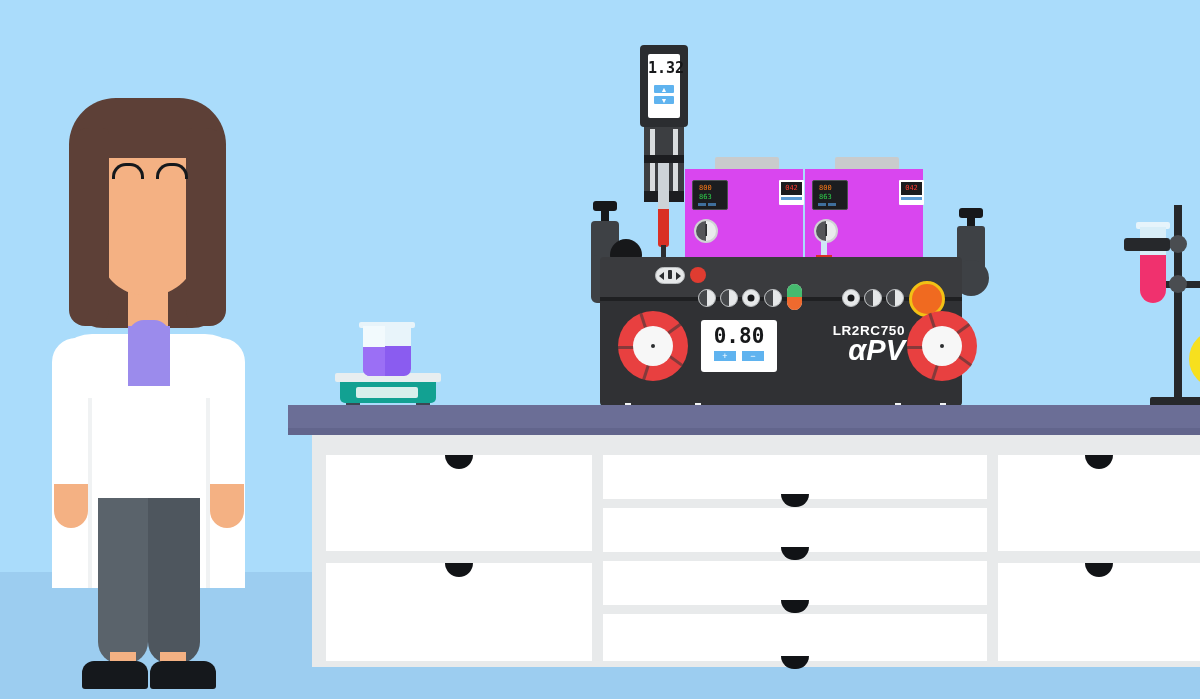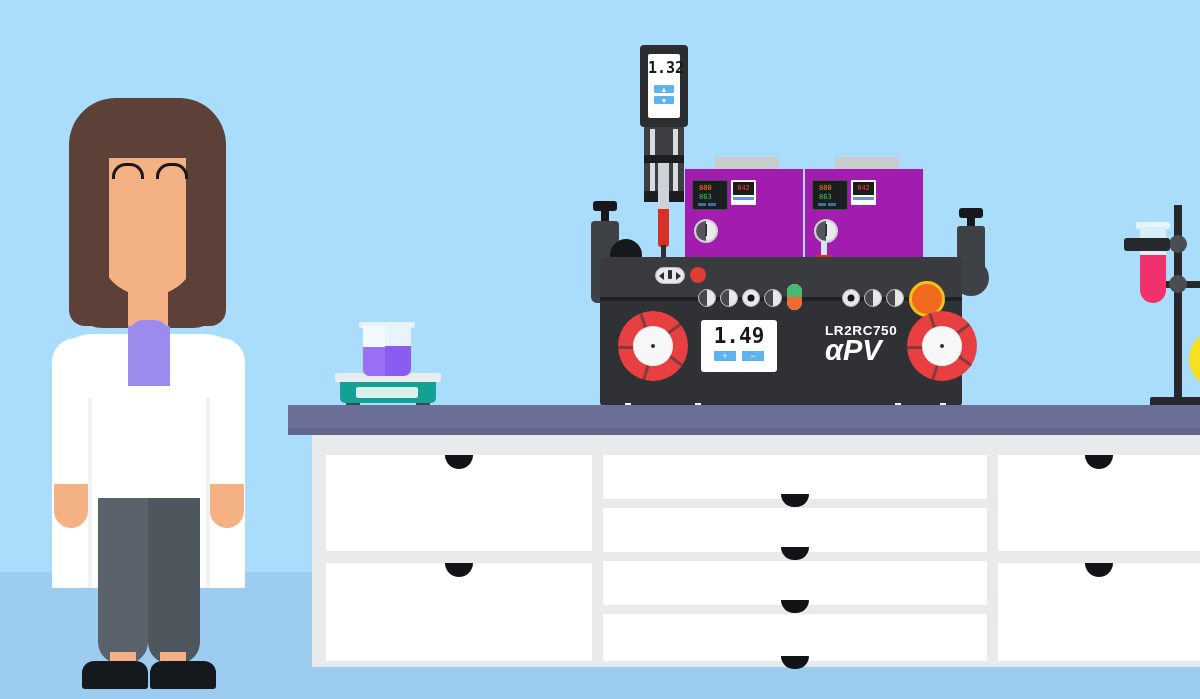--- a/index.html
+++ b/index.html
@@ -36,31 +36,31 @@
   
   #stirrer{left:340px;top:373px;width:104px;height:32px;}
   #stir-body{left:0;top:6px;width:96px;height:24px;background:#12a192;border-radius:3px 3px 5px 5px;}
   #stir-plate{left:-5px;top:0;width:106px;height:9px;background:#e8eef0;border-radius:2px;}
   #stir-panel{left:16px;top:14px;width:62px;height:11px;background:#d8efec;border-radius:2px;}
   .stir-foot{position:absolute;top:30px;width:14px;height:7px;background:#3e4752;border-radius:0 0 5px 5px;}
 
   
   #rig{left:570px;top:45px;width:440px;height:365px;}
 
-  .oven{position:absolute;background:#a21caf;}
+  .oven{position:absolute;background:#d946ef;}
   .oven-lid{position:absolute;background:#c9cbcc;border-radius:2px;}
   .oven-label{position:absolute;left:0;right:0;text-align:center;color:#fafafa;
               font-size:12.5px;letter-spacing:.2px;}
   .ctrl-box{position:absolute;background:#1c1d20;border:1px solid #4b4d50;border-radius:2px;}
   .seg{position:absolute;font-family:"DejaVu Sans Mono",monospace;font-size:7px;line-height:7px;letter-spacing:0px;}
   .seg-o{color:#ff7a18;}
   .seg-g{color:#2fd04a;}
   .mini-bars{position:absolute;display:flex;gap:2px;}
   .mini-bars i{display:block;width:8px;height:3px;background:#3f6e9c;}
-  .red-box{position:absolute;background:#ffffff;border-radius:1px;padding:2px;}
+  .red-box{position:absolute;background:#ffffff;border-radius:1px;padding:2px;margin-left:48px;}
   .red-inner{background:#1b1c1e;width:100%;height:13px;color:#ff3b30;
              font-family:"DejaVu Sans Mono",monospace;font-size:7px;line-height:13px;text-align:center;}
   .red-bar{background:#5b9bd5;height:3px;margin-top:2px;}
   .pwr{position:absolute;width:20px;height:20px;border-radius:50%;
        background:#e9ebec;border:2px solid #cfd2d4;}
   .pwr:before{content:"";position:absolute;left:50%;top:3px;width:2px;height:12px;
               background:#2b2d30;transform:translateX(-50%);}
   .pwr:after{content:"";position:absolute;left:0;top:0;width:50%;height:100%;
              background:#3a3c3f;border-radius:10px 0 0 10px;opacity:.85;}
 
@@ -100,21 +100,21 @@
   .wheel .spk{position:absolute;left:50%;top:50%;width:3px;height:35px;background:#333436;
               transform-origin:0 0;opacity:.55;}
 
   #mainDisp{position:absolute;background:#ffffff;border-radius:3px;}
   #mainDisp .num{font-family:"DejaVu Sans Mono",monospace;font-weight:bold;
                  color:#17181a;text-align:center;}
   .disp-btns{display:flex;justify-content:center;gap:6px;margin-top:3px;}
   .disp-btns span{display:flex;align-items:center;justify-content:center;
                   background:#5fb3ef;color:#fff;font-size:9px;line-height:1;}
 
-  #brand{position:absolute;text-align:left;color:#ffffff;}
+  #brand{position:absolute;text-align:right;color:#ffffff;}
   #brand .model{font-size:13.5px;font-weight:bold;letter-spacing:.6px;}
   #brand .logo{font-size:29px;font-weight:bold;font-style:italic;line-height:.95;margin-top:-1px;}
 
   
   #pump{position:absolute;}
   #pump-head{position:absolute;background:#2b2d30;border-radius:4px;}
   #pump-screen{position:absolute;background:#ffffff;border-radius:2px;}
   #pump-screen .num{font-family:"DejaVu Sans Mono",monospace;font-weight:bold;
                     color:#17181a;text-align:center;}
   .pump-btn{margin:3px auto 0;background:#5fb3ef;border-radius:1px;
@@ -332,21 +332,21 @@
       <div class="spk" style="transform:rotate(18deg);"></div>
       <div class="spk" style="transform:rotate(90deg);"></div>
       <div class="spk" style="transform:rotate(162deg);"></div>
       <div class="spk" style="transform:rotate(234deg);"></div>
       <div class="spk" style="transform:rotate(306deg);"></div>
       <div class="hub"></div>
       <div class="dot"></div>
     </div>
 
     <div id="mainDisp" style="left:131px;top:275px;width:76px;height:48px;padding-top:4px;">
-      <div class="num" style="font-size:21px;line-height:24px;">1.49</div>
+      <div class="num" style="font-size:21px;line-height:24px;">0.80</div>
       <div class="disp-btns">
         <span style="width:22px;height:10px;">+</span>
         <span style="width:22px;height:10px;">−</span>
       </div>
     </div>
 
     <div id="brand" style="left:255px;top:278px;width:80px;">
       <div class="model">LR2RC750</div>
       <div class="logo">αPV</div>
     </div>

